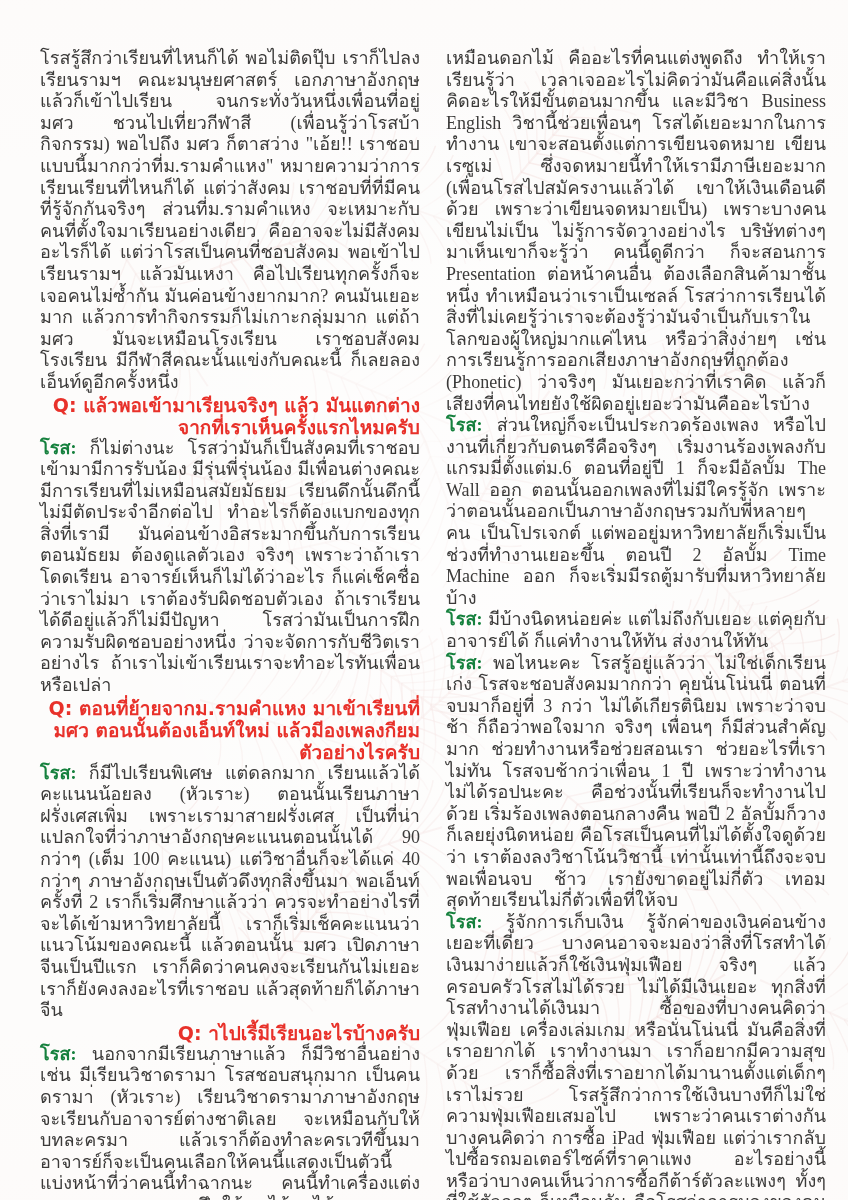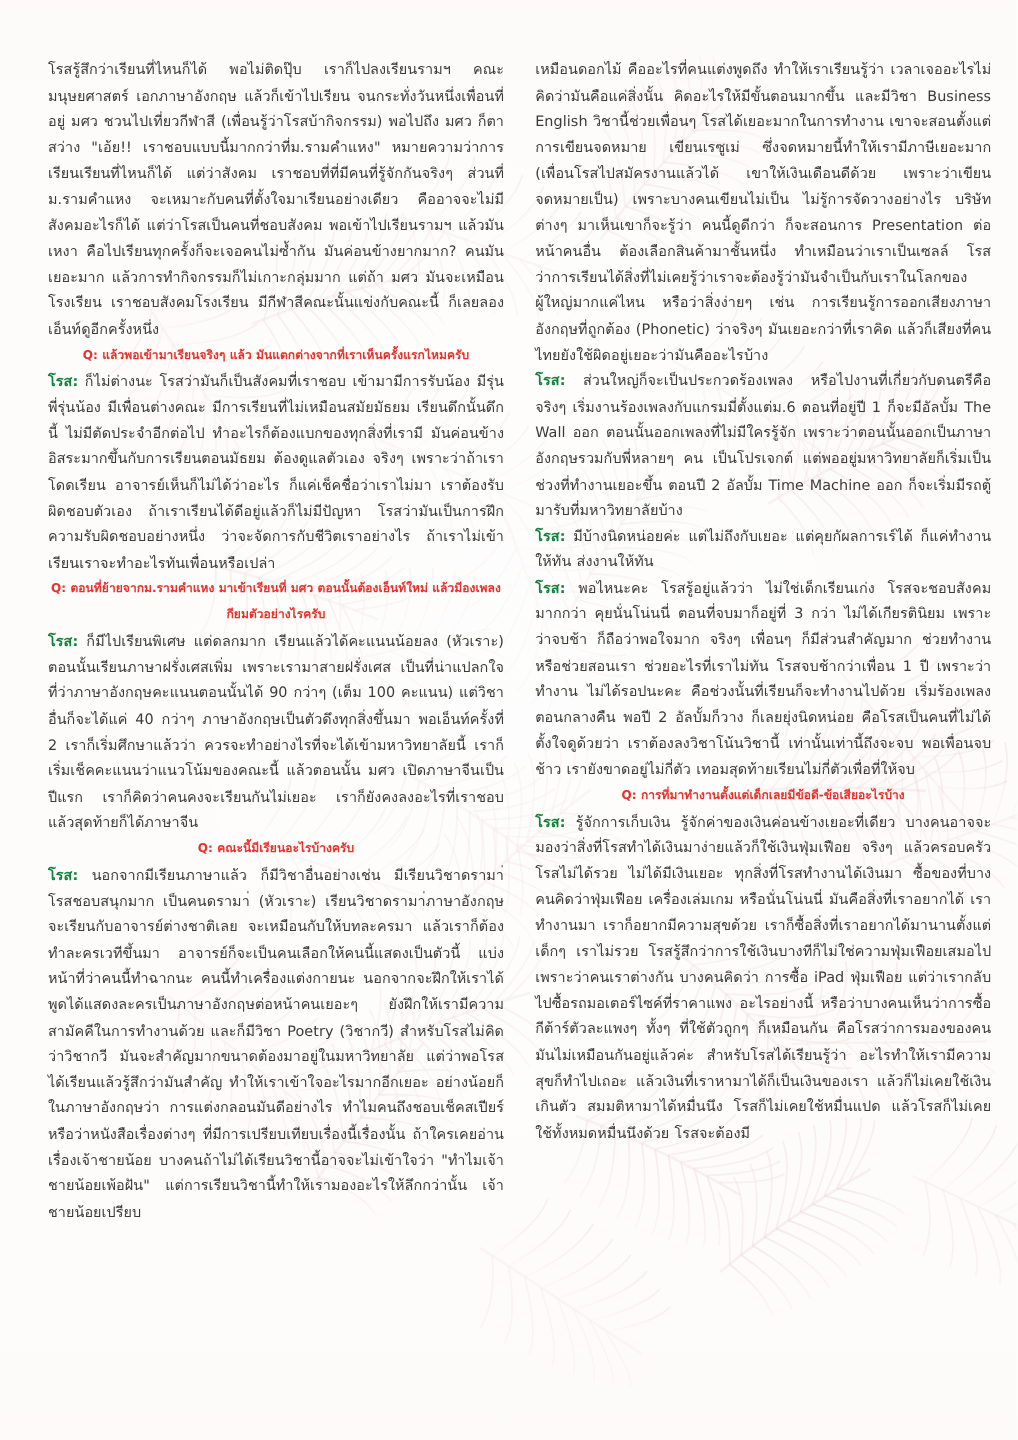--- a/index.html
+++ b/index.html
@@ -48,40 +48,41 @@
     display: flex;
     gap: 26px;
   }
   .column {
     width: 380px;
     flex: 0 0 380px;
   }
 
   .para {
     margin: 0 0 0px 0;
-    font-size: 12px;
+    font-size: 18px;
     line-height: 21.6px;
     color: #3b3a39;
     text-align: justify;
     text-justify: inter-word;
     letter-spacing: 0.05px;
     word-spacing: 0.5px;
+    font-family: Liberation Serif, serif;
   }
   .para.answer { }
   .speaker {
     font-weight: bold;
     color: #15803d;
   }
   .q-heading {
     margin: 0 0 0px 0;
-    font-size: 10px;
+    font-size: 19px;
     line-height: 22px;
     font-weight: bold;
     color: #e8312a;
-    text-align: center;
+    text-align: right;
     letter-spacing: 0.05px;
   }
   .q-heading .qmark {
     font-weight: bold;
     color: #e8312a;
   }
 </style>
 </head>
 <body>
 
@@ -189,38 +190,37 @@
       <p class="para">โรสรู้สึกว่าเรียนที่ไหนก็ได้ พอไม่ติดปุ๊บ เราก็ไปลงเรียนรามฯ คณะมนุษยศาสตร์ เอกภาษาอังกฤษ แล้วก็เข้าไปเรียน จนกระทั่งวันหนึ่งเพื่อนที่อยู่ มศว ชวนไปเที่ยวกีฬาสี (เพื่อนรู้ว่าโรสบ้ากิจกรรม) พอไปถึง มศว ก็ตาสว่าง "เอ้ย!! เราชอบแบบนี้มากกว่าที่ม.รามคำแหง" หมายความว่าการเรียนเรียนที่ไหนก็ได้ แต่ว่าสังคม เราชอบที่ที่มีคนที่รู้จักกันจริงๆ ส่วนที่ม.รามคำแหง จะเหมาะกับคนที่ตั้งใจมาเรียนอย่างเดียว คืออาจจะไม่มีสังคมอะไรก็ได้ แต่ว่าโรสเป็นคนที่ชอบสังคม พอเข้าไปเรียนรามฯ แล้วมันเหงา คือไปเรียนทุกครั้งก็จะเจอคนไม่ซ้ำกัน มันค่อนข้างยากมาก? คนมันเยอะมาก แล้วการทำกิจกรรมก็ไม่เกาะกลุ่มมาก แต่ถ้า มศว มันจะเหมือนโรงเรียน เราชอบสังคมโรงเรียน มีกีฬาสีคณะนั้นแข่งกับคณะนี้ ก็เลยลองเอ็นท์ดูอีกครั้งหนึ่ง</p>
 
       <h3 class="q-heading"><span class="qmark">Q:</span><span> แล้วพอเข้ามาเรียนจริงๆ แล้ว มันแตกต่างจากที่เราเห็นครั้งแรกไหมครับ</span></h3>
 
       <p class="para answer"><span class="speaker">โรส:</span><span> ก็ไม่ต่างนะ โรสว่ามันก็เป็นสังคมที่เราชอบ เข้ามามีการรับน้อง มีรุ่นพี่รุ่นน้อง มีเพื่อนต่างคณะ มีการเรียนที่ไม่เหมือนสมัยมัธยม เรียนดึกนั้นดึกนี้ ไม่มีตัดประจำอีกต่อไป ทำอะไรก็ต้องแบกของทุกสิ่งที่เรามี มันค่อนข้างอิสระมากขึ้นกับการเรียนตอนมัธยม ต้องดูแลตัวเอง จริงๆ เพราะว่าถ้าเราโดดเรียน อาจารย์เห็นก็ไม่ได้ว่าอะไร ก็แค่เช็คชื่อว่าเราไม่มา เราต้องรับผิดชอบตัวเอง ถ้าเราเรียนได้ดีอยู่แล้วก็ไม่มีปัญหา โรสว่ามันเป็นการฝึกความรับผิดชอบอย่างหนึ่ง ว่าจะจัดการกับชีวิตเราอย่างไร ถ้าเราไม่เข้าเรียนเราจะทำอะไรทันเพื่อนหรือเปล่า</span></p>
 
       <h3 class="q-heading"><span class="qmark">Q:</span><span> ตอนที่ย้ายจากม.รามคำแหง มาเข้าเรียนที่ มศว ตอนนั้นต้องเอ็นท์ใหม่ แล้วมีองเพลงกียมตัวอย่างไรครับ</span></h3>
 
       <p class="para answer"><span class="speaker">โรส:</span><span> ก็มีไปเรียนพิเศษ แต่ดลกมาก เรียนแล้วได้คะแนนน้อยลง (หัวเราะ) ตอนนั้นเรียนภาษาฝรั่งเศสเพิ่ม เพราะเรามาสายฝรั่งเศส เป็นที่น่าแปลกใจที่ว่าภาษาอังกฤษคะแนนตอนนั้นได้ 90 กว่าๆ (เต็ม 100 คะแนน) แต่วิชาอื่นก็จะได้แค่ 40 กว่าๆ ภาษาอังกฤษเป็นตัวดึงทุกสิ่งขึ้นมา พอเอ็นท์ครั้งที่ 2 เราก็เริ่มศึกษาแล้วว่า ควรจะทำอย่างไรที่จะได้เข้ามหาวิทยาลัยนี้ เราก็เริ่มเช็คคะแนนว่าแนวโน้มของคณะนี้ แล้วตอนนั้น มศว เปิดภาษาจีนเป็นปีแรก เราก็คิดว่าคนคงจะเรียนกันไม่เยอะ เราก็ยังคงลงอะไรที่เราชอบ แล้วสุดท้ายก็ได้ภาษาจีน</span></p>
 
-      <h3 class="q-heading"><span class="qmark">Q:</span><span> คณะนี้มีเรียนอะไรบ้างครับ</span></h3>
+      <h3 class="q-heading"><span class="qmark">Q:</span><span> าไปเรี้มีเรียนอะไรบ้างครับ</span></h3>
 
       <p class="para answer"><span class="speaker">โรส:</span><span> นอกจากมีเรียนภาษาแล้ว ก็มีวิชาอื่นอย่างเช่น มีเรียนวิชาดรามา่ โรสชอบสนุกมาก เป็นคนดรามา่ (หัวเราะ) เรียนวิชาดรามา่ภาษาอังกฤษ จะเรียนกับอาจารย์ต่างชาติเลย จะเหมือนกับให้บทละครมา แล้วเราก็ต้องทำละครเวทีขึ้นมา อาจารย์ก็จะเป็นคนเลือกให้คนนี้แสดงเป็นตัวนี้ แบ่งหน้าที่ว่าคนนี้ทำฉากนะ คนนี้ทำเครื่องแต่งกายนะ นอกจากจะฝึกให้เราได้พูดได้แสดงละครเป็นภาษาอังกฤษต่อหน้าคนเยอะๆ ยังฝึกให้เรามีความสามัคคีในการทำงานด้วย และก็มีวิชา Poetry (วิชากวี) สำหรับโรสไม่คิดว่าวิชากวี มันจะสำคัญมากขนาดต้องมาอยู่ในมหาวิทยาลัย แต่ว่าพอโรสได้เรียนแล้วรู้สึกว่ามันสำคัญ ทำให้เราเข้าใจอะไรมากอีกเยอะ อย่างน้อยก็ในภาษาอังกฤษว่า การแต่งกลอนมันดีอย่างไร ทำไมคนถึงชอบเช็คสเปียร์ หรือว่าหนังสือเรื่องต่างๆ ที่มีการเปรียบเทียบเรื่องนี้เรื่องนั้น ถ้าใครเคยอ่านเรื่องเจ้าชายน้อย บางคนถ้าไม่ได้เรียนวิชานี้อาจจะไม่เข้าใจว่า "ทำไมเจ้าชายน้อยเพ้อฝัน" แต่การเรียนวิชานี้ทำให้เรามองอะไรให้ลึกกว่านั้น เจ้าชายน้อยเปรียบ</span></p>
 
     </div>
 
     <div class="column">
 
       <p class="para">เหมือนดอกไม้ คืออะไรที่คนแต่งพูดถึง ทำให้เราเรียนรู้ว่า เวลาเจออะไรไม่คิดว่ามันคือแค่สิ่งนั้น คิดอะไรให้มีขั้นตอนมากขึ้น และมีวิชา Business English วิชานี้ช่วยเพื่อนๆ โรสได้เยอะมากในการทำงาน เขาจะสอนตั้งแต่การเขียนจดหมาย เขียนเรซูเม่ ซึ่งจดหมายนี้ทำให้เรามีภาษีเยอะมาก (เพื่อนโรสไปสมัครงานแล้วได้ เขาให้เงินเดือนดีด้วย เพราะว่าเขียนจดหมายเป็น) เพราะบางคนเขียนไม่เป็น ไม่รู้การจัดวางอย่างไร บริษัทต่างๆ มาเห็นเขาก็จะรู้ว่า คนนี้ดูดีกว่า ก็จะสอนการ Presentation ต่อหน้าคนอื่น ต้องเลือกสินค้ามาชั้นหนึ่ง ทำเหมือนว่าเราเป็นเซลล์ โรสว่าการเรียนได้สิ่งที่ไม่เคยรู้ว่าเราจะต้องรู้ว่ามันจำเป็นกับเราในโลกของผู้ใหญ่มากแค่ไหน หรือว่าสิ่งง่ายๆ เช่น การเรียนรู้การออกเสียงภาษาอังกฤษที่ถูกต้อง (Phonetic) ว่าจริงๆ มันเยอะกว่าที่เราคิด แล้วก็เสียงที่คนไทยยังใช้ผิดอยู่เยอะว่ามันคืออะไรบ้าง</p>
 
 
       <p class="para answer"><span class="speaker">โรส:</span><span> ส่วนใหญ่ก็จะเป็นประกวดร้องเพลง หรือไปงานที่เกี่ยวกับดนตรีคือจริงๆ เริ่มงานร้องเพลงกับแกรมมี่ตั้งแต่ม.6 ตอนที่อยู่ปี 1 ก็จะมีอัลบั้ม The Wall ออก ตอนนั้นออกเพลงที่ไม่มีใครรู้จัก เพราะว่าตอนนั้นออกเป็นภาษาอังกฤษรวมกับพี่หลายๆ คน เป็นโปรเจกต์ แต่พออยู่มหาวิทยาลัยก็เริ่มเป็นช่วงที่ทำงานเยอะขึ้น ตอนปี 2 อัลบั้ม Time Machine ออก ก็จะเริ่มมีรถตู้มารับที่มหาวิทยาลัยบ้าง</span></p>
 
 
-      <p class="para answer"><span class="speaker">โรส:</span><span> มีบ้างนิดหน่อยค่ะ แต่ไม่ถึงกับเยอะ แต่คุยกัผลการเร์ได้ ก็แค่ทำงานให้ทัน ส่งงานให้ทัน</span></p>
+      <p class="para answer"><span class="speaker">โรส:</span><span> มีบ้างนิดหน่อยค่ะ แต่ไม่ถึงกับเยอะ แต่คุยกับอาจารย์ได้ ก็แค่ทำงานให้ทัน ส่งงานให้ทัน</span></p>
 
 
       <p class="para answer"><span class="speaker">โรส:</span><span> พอไหนะคะ โรสรู้อยู่แล้วว่า ไม่ใช่เด็กเรียนเก่ง โรสจะชอบสังคมมากกว่า คุยนั่นโน่นนี่ ตอนที่จบมาก็อยู่ที่ 3 กว่า ไม่ได้เกียรตินิยม เพราะว่าจบช้า ก็ถือว่าพอใจมาก จริงๆ เพื่อนๆ ก็มีส่วนสำคัญมาก ช่วยทำงานหรือช่วยสอนเรา ช่วยอะไรที่เราไม่ทัน โรสจบช้ากว่าเพื่อน 1 ปี เพราะว่าทำงาน ไม่ได้รอปนะคะ คือช่วงนั้นที่เรียนก็จะทำงานไปด้วย เริ่มร้องเพลงตอนกลางคืน พอปี 2 อัลบั้มก็วาง ก็เลยยุ่งนิดหน่อย คือโรสเป็นคนที่ไม่ได้ตั้งใจดูด้วยว่า เราต้องลงวิชาโน้นวิชานี้ เท่านั้นเท่านี้ถึงจะจบ พอเพื่อนจบ ช้าว เรายังขาดอยู่ไม่กี่ตัว เทอมสุดท้ายเรียนไม่กี่ตัวเพื่อที่ให้จบ</span></p>
 
-      <h3 class="q-heading"><span class="qmark">Q:</span><span> การที่มาทำงานตั้งแต่เด็กเลยมีข้อดี-ข้อเสียอะไรบ้าง</span></h3>
 
       <p class="para answer"><span class="speaker">โรส:</span><span> รู้จักการเก็บเงิน รู้จักค่าของเงินค่อนข้างเยอะที่เดียว บางคนอาจจะมองว่าสิ่งที่โรสทำได้เงินมาง่ายแล้วก็ใช้เงินฟุ่มเฟือย จริงๆ แล้วครอบครัวโรสไม่ได้รวย ไม่ได้มีเงินเยอะ ทุกสิ่งที่โรสทำงานได้เงินมา ซื้อของที่บางคนคิดว่าฟุ่มเฟือย เครื่องเล่มเกม หรือนั่นโน่นนี่ มันคือสิ่งที่เราอยากได้ เราทำงานมา เราก็อยากมีความสุขด้วย เราก็ซื้อสิ่งที่เราอยากได้มานานตั้งแต่เด็กๆ เราไม่รวย โรสรู้สึกว่าการใช้เงินบางทีก็ไม่ใช่ความฟุ่มเฟือยเสมอไป เพราะว่าคนเราต่างกัน บางคนคิดว่า การซื้อ iPad ฟุ่มเฟือย แต่ว่าเรากลับไปซื้อรถมอเตอร์ไซค์ที่ราคาแพง อะไรอย่างนี้ หรือว่าบางคนเห็นว่าการซื้อกีต้าร์ตัวละแพงๆ ทั้งๆ ที่ใช้ตัวถูกๆ ก็เหมือนกัน คือโรสว่าการมองของคน มันไม่เหมือนกันอยู่แล้วค่ะ สำหรับโรสได้เรียนรู้ว่า อะไรทำให้เรามีความสุขก็ทำไปเถอะ แล้วเงินที่เราหามาได้ก็เป็นเงินของเรา แล้วก็ไม่เคยใช้เงินเกินตัว สมมติหามาได้หมื่นนึง โรสก็ไม่เคยใช้หมื่นแปด แล้วโรสก็ไม่เคยใช้ทั้งหมดหมื่นนึงด้วย โรสจะต้องมี</span></p>
 
     </div>
   </div>
 </div>
 
 </body></html>

